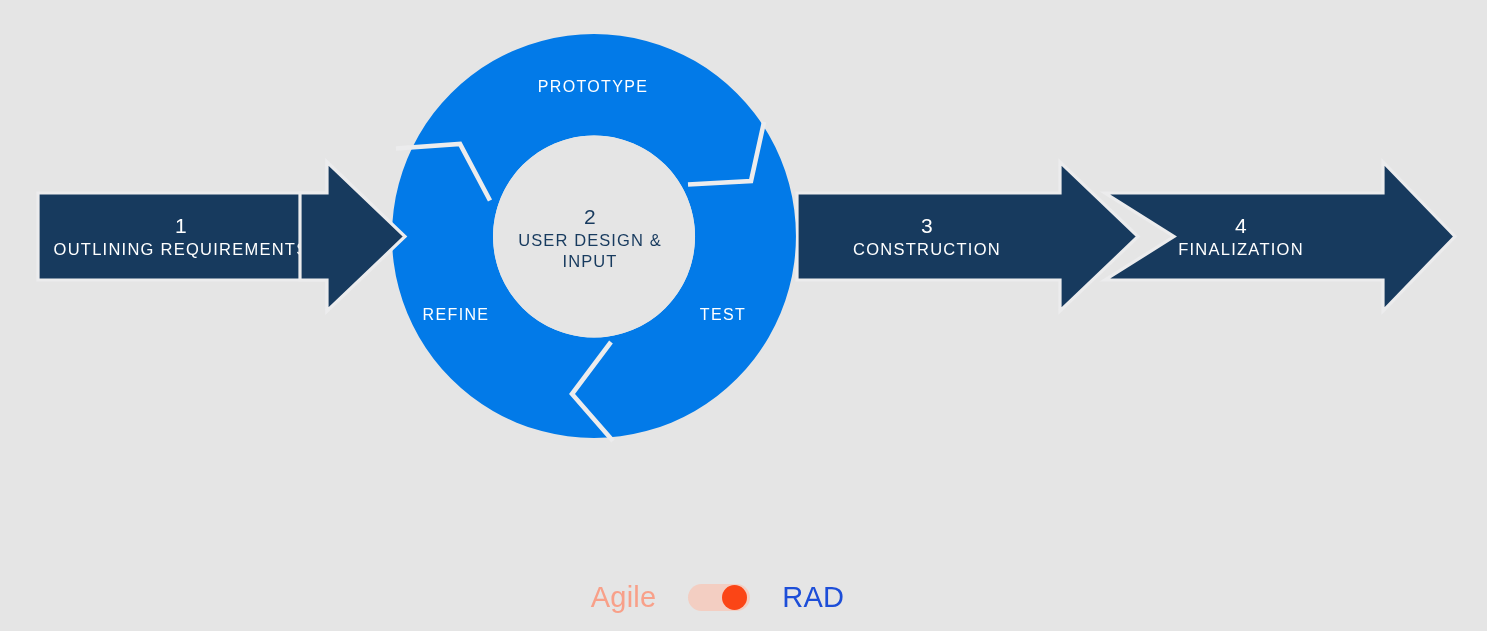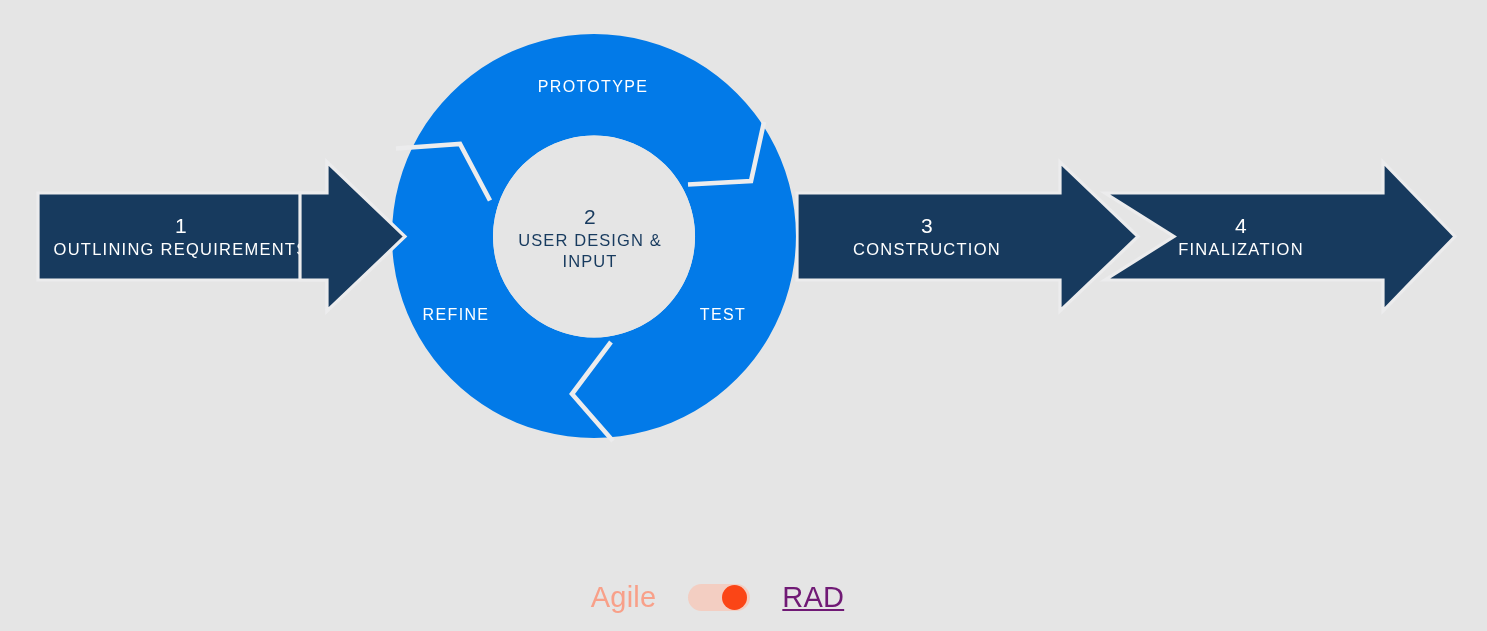--- a/index.html
+++ b/index.html
@@ -64,21 +64,21 @@
     gap: 32px;
     margin-left: 20px;
   }
   .legend-word {
     font-size: 29px;
     line-height: 1;
     letter-spacing: 0.2px;
     font-family: "Liberation Sans", sans-serif;
   }
   .legend-left  { color: #f8a089; }
-  .legend-right { color: #701a75; text-decoration: underline; }
+  .legend-right { color: #1d4ed8; }
   #toggle {
     position: relative;
     width: 62px;
     height: 27px;
     border-radius: 14px;
     background: #f3cec2;
     flex: 0 0 auto;
   }
   #toggle-knob {
     position: absolute;

